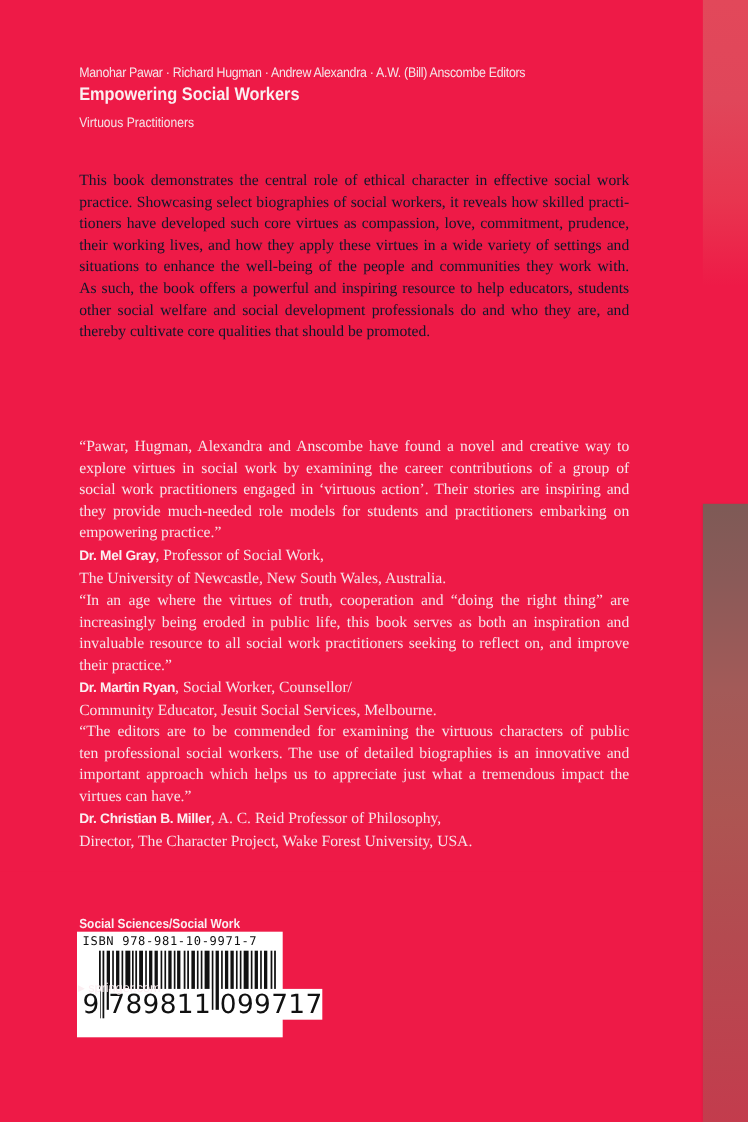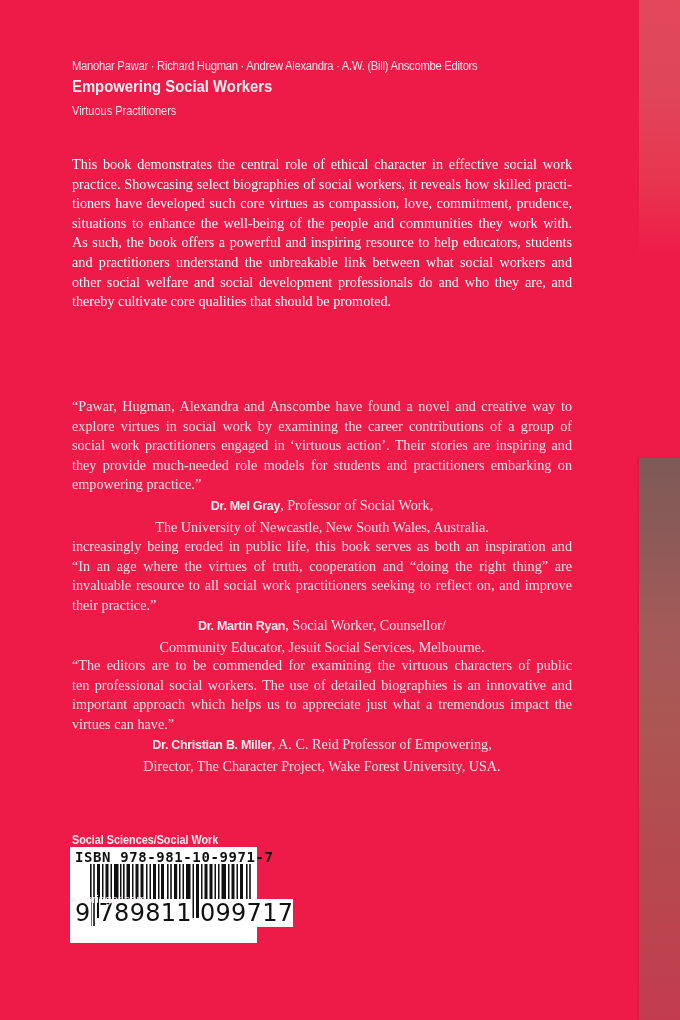--- a/index.html
+++ b/index.html
@@ -65,21 +65,21 @@
       transform-origin: left;
       white-space: nowrap;
     }
     .blurb {
       position: absolute;
       left: 72px; top: 155px;
       width: 500px;
       font-family: "Liberation Serif", serif;
       font-size: 14.2px;
       line-height: 19.6px;
-      color: #ffffff;
+      color: #0f172a;
       text-align: justify;
     }
     .blurb-line {
       display: block;
       text-align-last: justify;
       white-space: nowrap;
     }
     .blurb-line.last {
       text-align-last: left;
     }
@@ -96,21 +96,21 @@
       display: block;
       text-align: justify;
       text-align-last: justify;
       white-space: nowrap;
     }
     .q-line.last {
       text-align-last: left;
     }
     .attr {
       display: block;
-      text-align: center;
+      text-align: left;
       white-space: nowrap;
       margin-top: 1px;
     }
     .attr-name {
       font-family: "Liberation Sans", sans-serif;
       font-weight: bold;
       font-size: 12.5px;
       letter-spacing: -0.3px;
       color: #fbeef1;
     }
@@ -128,25 +128,24 @@
     .barcode-box {
       position: absolute;
       left: 70px; top: 847px;
       width: 187px; height: 96px;
       background: #ffffff;
     }
     .isbn-text {
       position: absolute;
       left: 5px; top: 2px;
       font-family: "DejaVu Sans Mono", monospace;
-      font-size: 14px;
+      font-size: 11px;
       color: #111;
       letter-spacing: 0.6px;
       white-space: nowrap;
-      font-weight: bold;
     }
     .bars {
       position: absolute;
       left: 20px; top: 17px;
       width: 162px; height: 62px;
     }
     .ean-digits {
       position: absolute;
       left: 5px; top: 54px;
       font-family: "DejaVu Sans", sans-serif;
@@ -184,52 +183,52 @@
   <div class="spine-bottom"></div>
 
   <div class="editors">Manohar Pawar · Richard Hugman · Andrew Alexandra · A.W. (Bill) Anscombe   Editors</div>
   <div class="title">Empowering Social Workers</div>
   <div class="subtitle">Virtuous Practitioners</div>
 
   <div class="blurb">
     <span class="blurb-line">This book demonstrates the central role of ethical character in effective social work</span>
     <span class="blurb-line">practice. Showcasing select biographies of social workers, it reveals how skilled practi-</span>
     <span class="blurb-line">tioners have developed such core virtues as compassion, love, commitment, prudence,</span>
+    <span class="blurb-line">their working lives, and how they apply these virtues in a wide variety of settings and</span>
     <span class="blurb-line">situations to enhance the well-being of the people and communities they work with.</span>
     <span class="blurb-line">As such, the book offers a powerful and inspiring resource to help educators, students</span>
-    <span class="blurb-line">and practitioners understand the unbreakable link between what social workers and</span>
     <span class="blurb-line">other social welfare and social development professionals do and who they are, and</span>
     <span class="blurb-line last">thereby cultivate core qualities that should be promoted.</span>
   </div>
 
   <div class="quote" style="top:397px;">
     <span class="q-line">“Pawar, Hugman, Alexandra and Anscombe have found a novel and creative way to</span>
     <span class="q-line">explore virtues in social work by examining the career contributions of a group of</span>
     <span class="q-line">social work practitioners engaged in ‘virtuous action’. Their stories are inspiring and</span>
     <span class="q-line">they provide much-needed role models for students and practitioners embarking on</span>
     <span class="q-line last">empowering practice.”</span>
     <span class="attr"><span class="attr-name">Dr. Mel Gray</span><span>, Professor of Social Work,</span></span>
     <span class="attr">The University of Newcastle, New South Wales, Australia.</span>
   </div>
 
   <div class="quote" style="top:537px;">
+    <span class="q-line">“In an age where the virtues of truth, cooperation and “doing the right thing” are</span>
     <span class="q-line">increasingly being eroded in public life, this book serves as both an inspiration and</span>
-    <span class="q-line">“In an age where the virtues of truth, cooperation and “doing the right thing” are</span>
     <span class="q-line">invaluable resource to all social work practitioners seeking to reflect on, and improve</span>
     <span class="q-line last">their practice.”</span>
     <span class="attr"><span class="attr-name">Dr. Martin Ryan</span><span>, Social Worker, Counsellor/</span></span>
     <span class="attr">Community Educator, Jesuit Social Services, Melbourne.</span>
   </div>
 
   <div class="quote" style="top:656px;">
     <span class="q-line">“The editors are to be commended for examining the virtuous characters of public</span>
     <span class="q-line">ten professional social workers. The use of detailed biographies is an innovative and</span>
     <span class="q-line">important approach which helps us to appreciate just what a tremendous impact the</span>
     <span class="q-line last">virtues can have.”</span>
-    <span class="attr"><span class="attr-name">Dr. Christian B. Miller</span><span>, A. C. Reid Professor of Empowering,</span></span>
+    <span class="attr"><span class="attr-name">Dr. Christian B. Miller</span><span>, A. C. Reid Professor of Philosophy,</span></span>
     <span class="attr">Director, The Character Project, Wake Forest University, USA.</span>
   </div>
 
   <div class="category">Social Sciences/Social Work</div>
 
   <div class="barcode-box">
     <div class="isbn-text">ISBN 978-981-10-9971-7</div>
     <svg class="bars" viewBox="0 0 162 62" preserveAspectRatio="none">
       <g fill="#111">
         <rect x="0" y="0" width="1.6" height="62"></rect>

